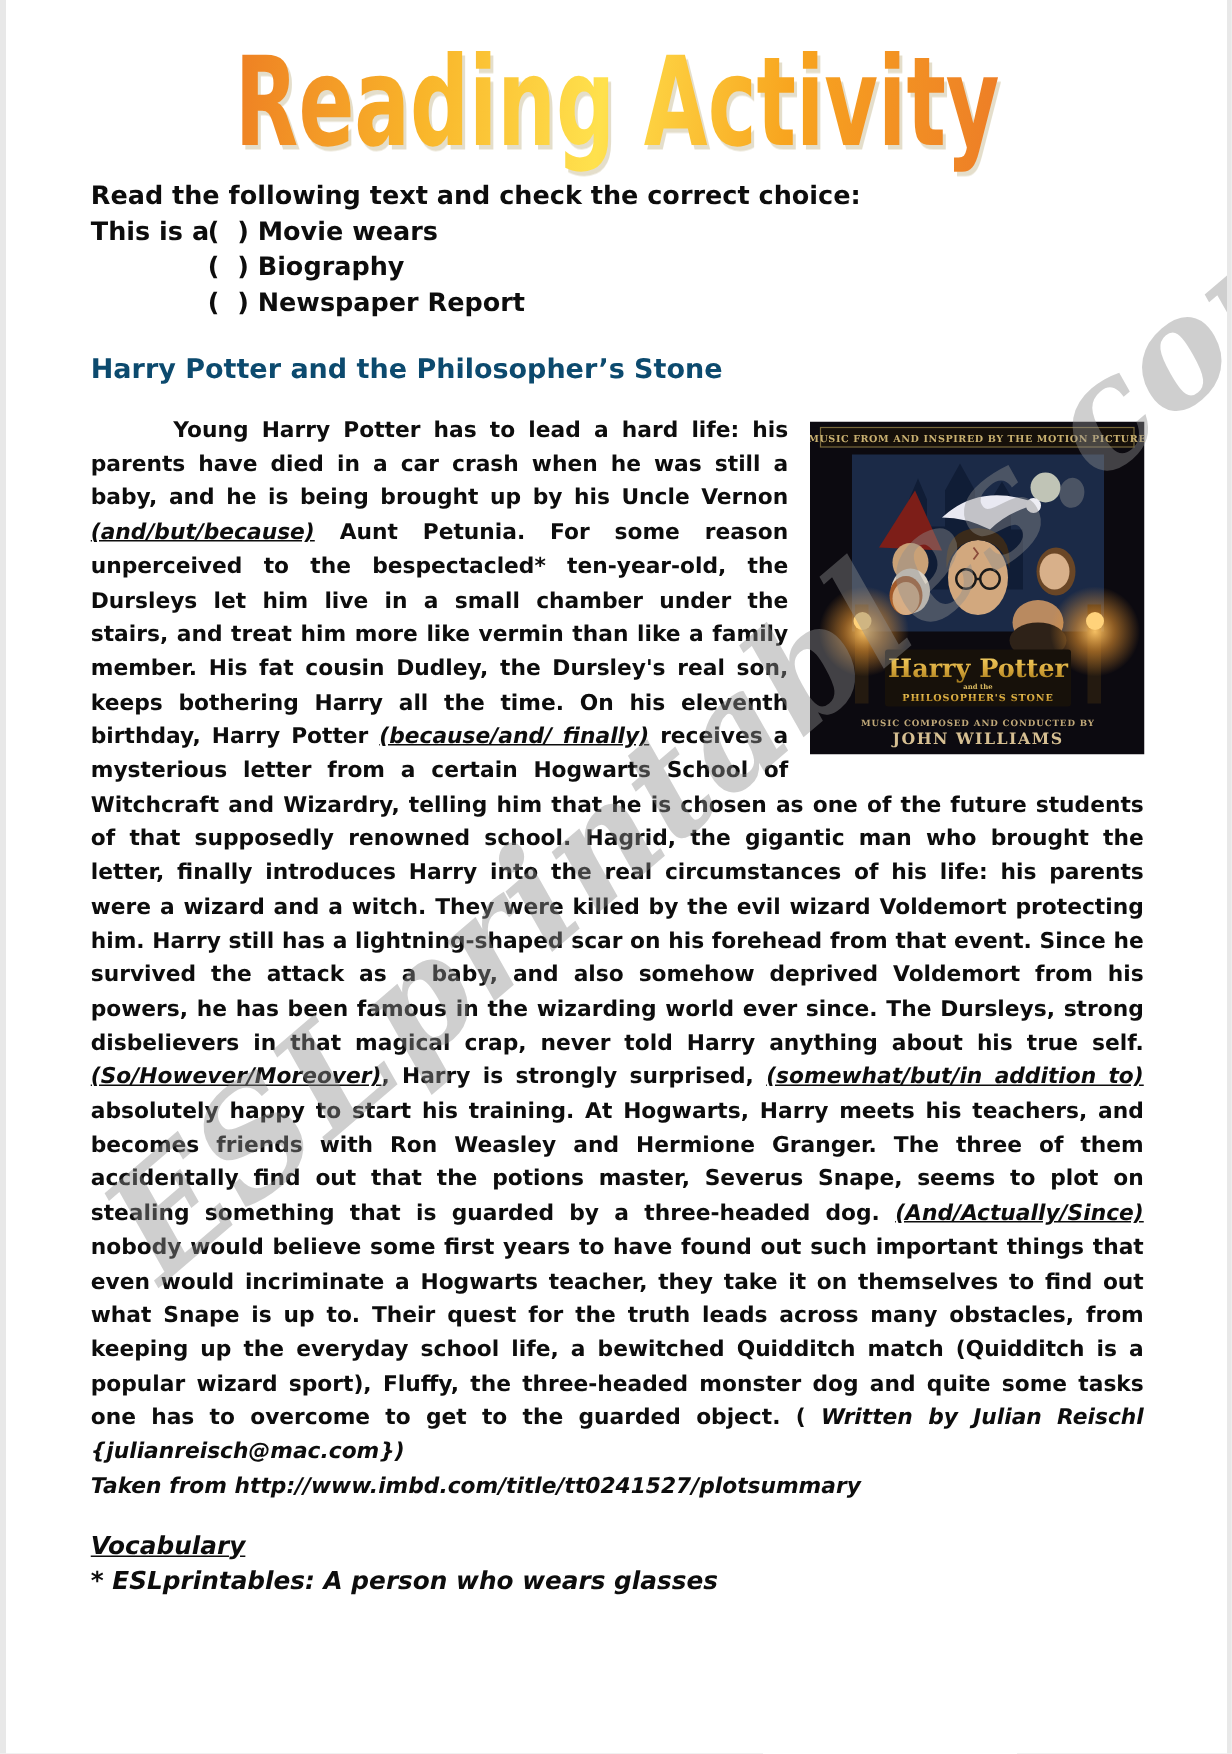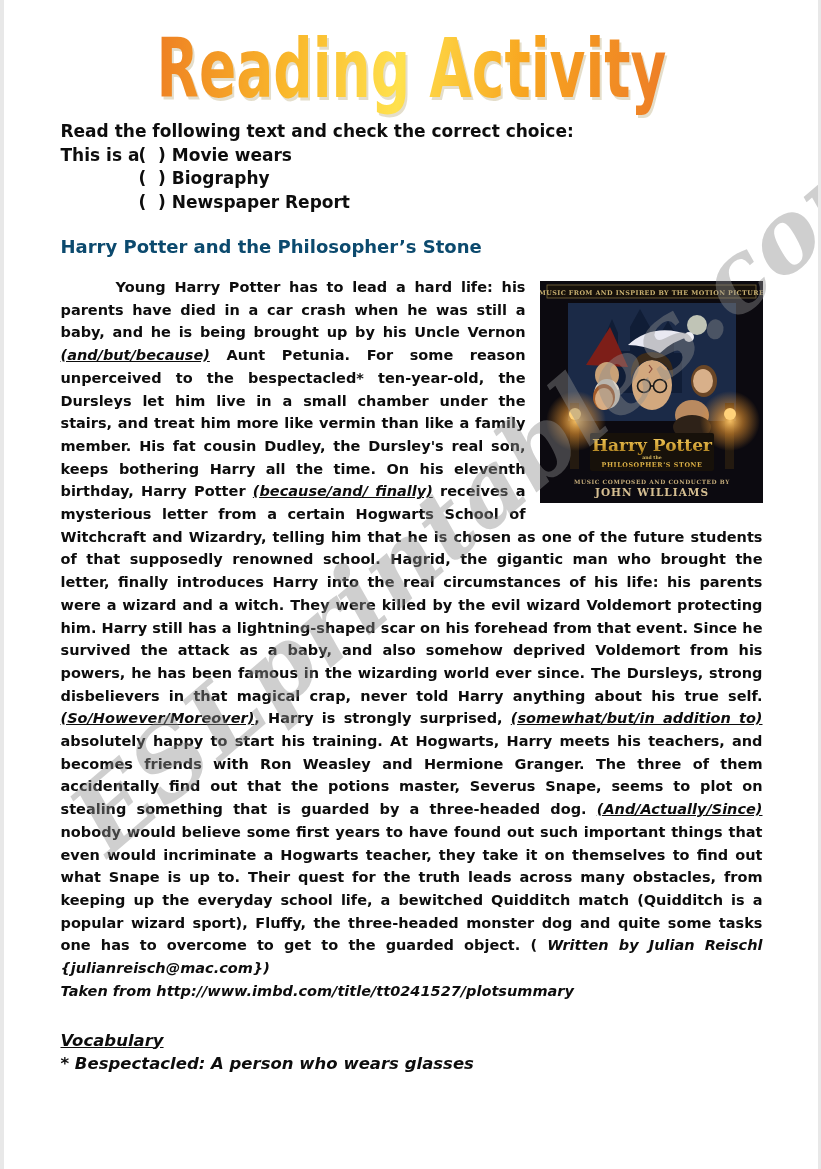--- a/index.html
+++ b/index.html
@@ -83,21 +83,21 @@
 
   .source-line {
     font-size: 14.5px;
     font-weight: bold;
     font-style: italic;
     line-height: 22.7px;
   }
 
   
   .vocab-heading {
-    margin-top: 26px;
+    margin-top: 16px;
     font-size: 16.5px;
     font-weight: bold;
     font-style: italic;
     text-decoration: underline;
     line-height: 23px;
   }
   .vocab-entry {
     font-size: 16.5px;
     font-weight: bold;
     font-style: italic;
@@ -208,18 +208,18 @@
           <text x="112" y="203" font-size="5.8" text-anchor="middle" font-family="DejaVu Serif, serif" fill="#c0a878" letter-spacing="0.6">MUSIC COMPOSED AND CONDUCTED BY</text>
           <text x="112" y="215" font-size="10.5" text-anchor="middle" font-family="DejaVu Serif, serif" fill="#d6bf92" letter-spacing="1">JOHN WILLIAMS</text>
         </svg>
       </div>
       <span><span class="run-normal">Young Harry Potter has to lead a hard life: his parents have died in a car crash when he was still a baby, and he is being brought up by his Uncle Vernon </span><span class="run-choice">(and/but/because)</span><span class="run-normal"> Aunt Petunia. For some reason unperceived to the bespectacled* ten-year-old, the Dursleys let him live in a small chamber under the stairs, and treat him more like vermin than like a family member. His fat cousin Dudley, the Dursley's real son, keeps bothering Harry all the time. On his eleventh birthday, Harry Potter </span><span class="run-choice">(because/and/ finally)</span><span class="run-normal"> receives a mysterious letter from a certain Hogwarts School of Witchcraft and Wizardry, telling him that he is chosen as one of the future students of that supposedly renowned school. Hagrid, the gigantic man who brought the letter, finally introduces Harry into the real circumstances of his life: his parents were a wizard and a witch. They were killed by the evil wizard Voldemort protecting him. Harry still has a lightning-shaped scar on his forehead from that event. Since he survived the attack as a baby, and also somehow deprived Voldemort from his powers, he has been famous in the wizarding world ever since. The Dursleys, strong disbelievers in that magical crap, never told Harry anything about his true self. </span><span class="run-choice">(So/However/Moreover)</span><span class="run-normal">, Harry is strongly surprised, </span><span class="run-choice">(somewhat/but/in addition to)</span><span class="run-normal"> absolutely happy to start his training. At Hogwarts, Harry meets his teachers, and becomes friends with Ron Weasley and Hermione Granger. The three of them accidentally find out that the potions master, Severus Snape, seems to plot on stealing something that is guarded by a three-headed dog. </span><span class="run-choice">(And/Actually/Since)</span><span class="run-normal"> nobody would believe some first years to have found out such important things that even would incriminate a Hogwarts teacher, they take it on themselves to find out what Snape is up to. Their quest for the truth leads across many obstacles, from keeping up the everyday school life, a bewitched Quidditch match (Quidditch is a popular wizard sport), Fluffy, the three-headed monster dog and quite some tasks one has to overcome to get to the guarded object. ( </span><span class="run-attribution">Written by Julian Reischl {julianreisch@mac.com})</span></span>
     </div>
 
     <div class="source-line">Taken from http://www.imbd.com/title/tt0241527/plotsummary</div>
 
     <div class="vocab-heading">Vocabulary</div>
-    <div class="vocab-entry">* Bespectacled: A person who wears glasses</div>
+    <div class="vocab-entry">* ESLprintables: A person who wears glasses</div>
 
   </div>
 
   <div class="watermark" style="color: rgb(142, 142, 142);">ESLprintables.com</div>
 </div>
 
 </body></html>

